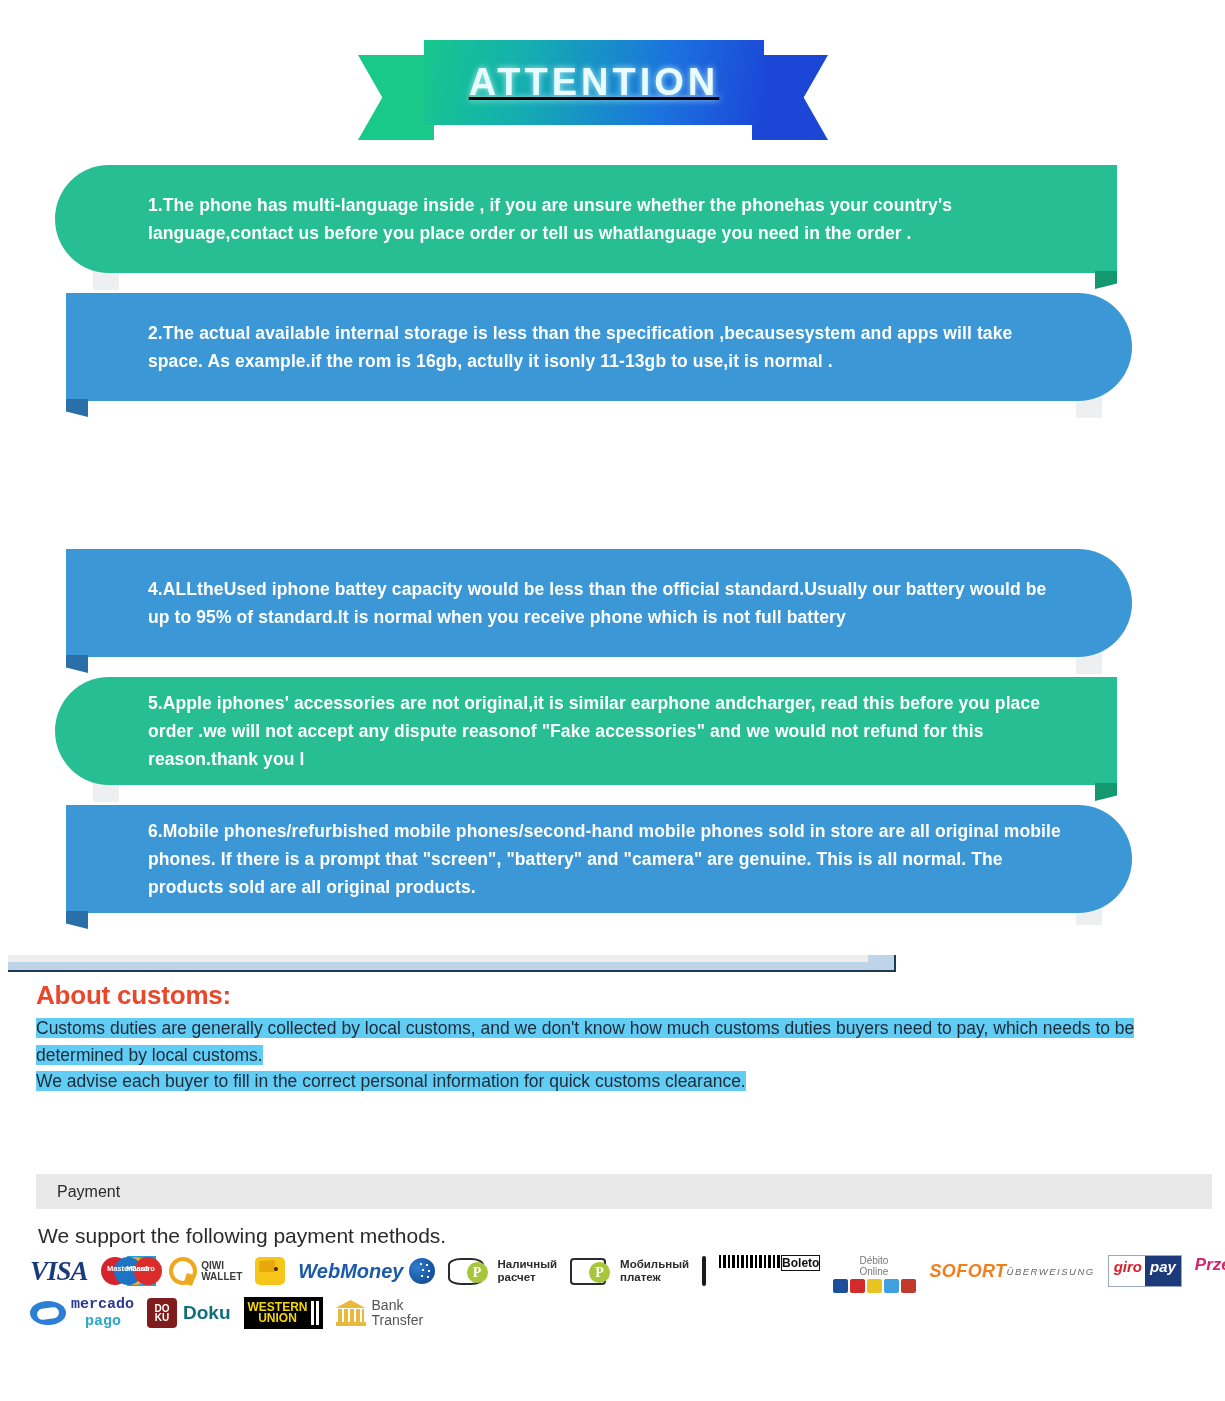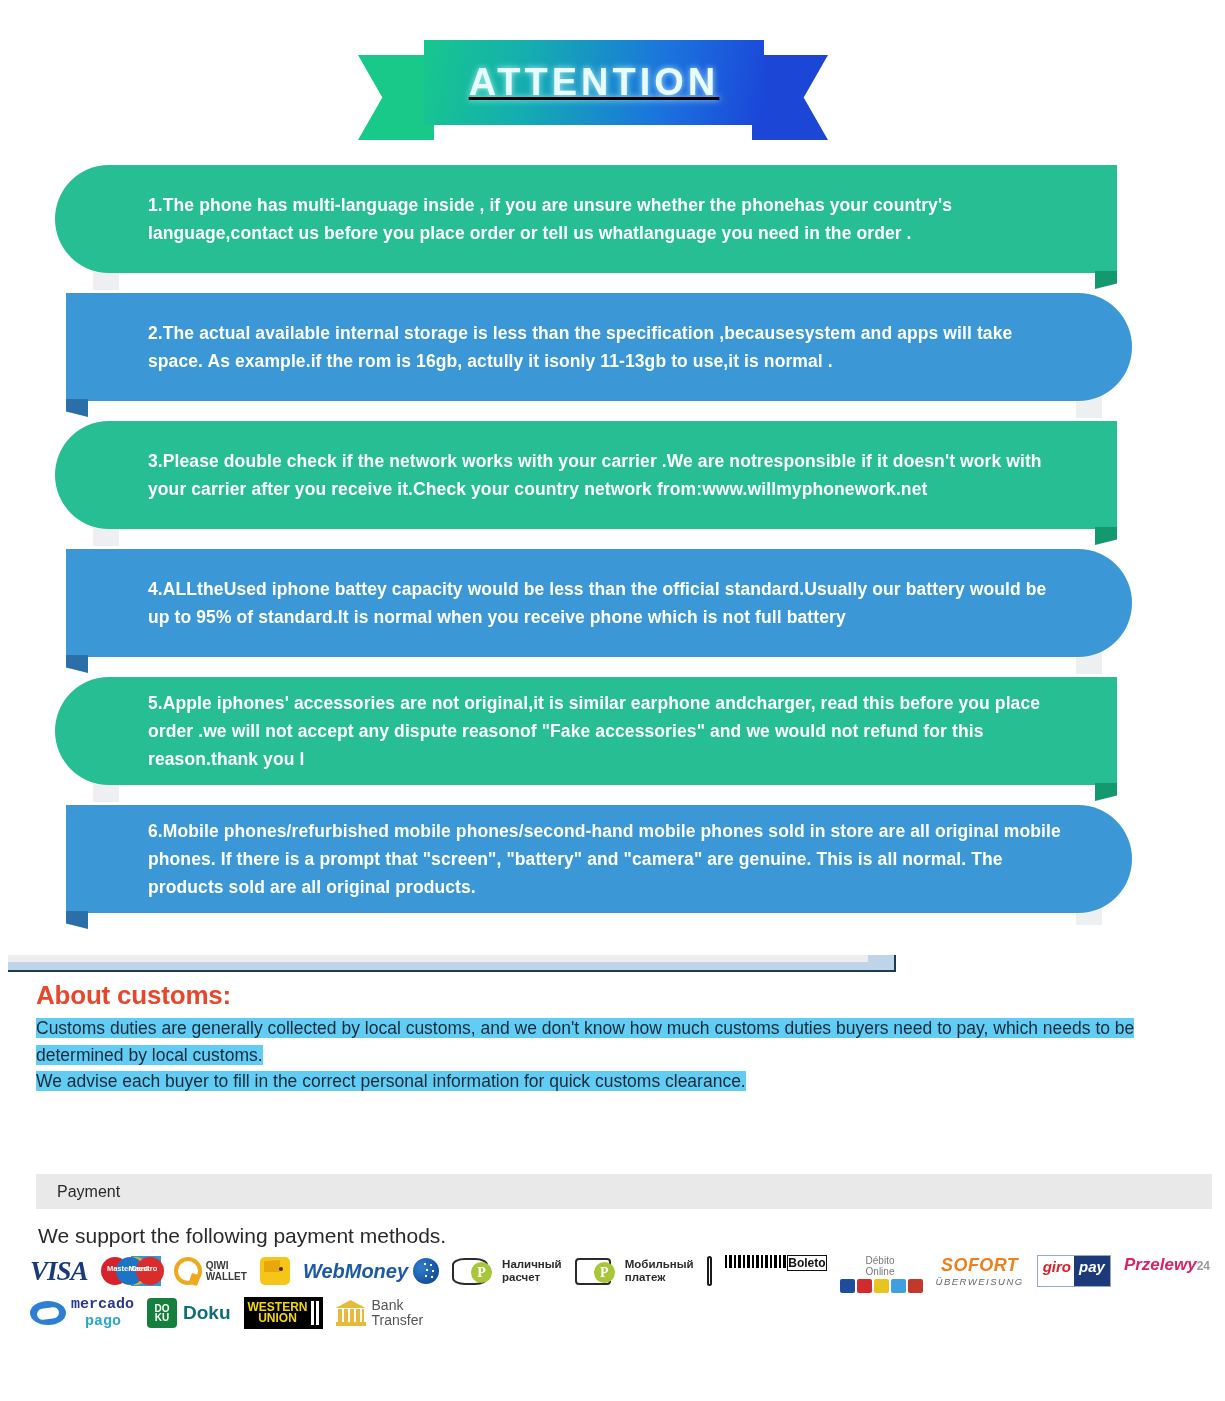--- a/index.html
+++ b/index.html
@@ -336,21 +336,21 @@
   .debito-txt {
     font-size: 10px; color: #777; font-family: Liberation Sans, sans-serif; margin-left: 26px;
   }
   .debito-icons { display: flex; gap: 2px; }
   .debito-icons i { width: 15px; height: 14px; display: block; border-radius: 2px; }
   .di1 { background: #1C4E9C; }
   .di2 { background: #D22B2B; }
   .di3 { background: #E8C51E; }
   .di4 { background: #3FA0E0; }
   .di5 { background: #C0392B; }
-  .sofort { display: flex; flex-direction: column; align-items: center; }
+  .sofort { display: flex; flex-direction: row; align-items: center; }
   .sofort-1 {
     font-size: 18px; font-weight: bold; font-style: italic; color: #F07E1A;
     letter-spacing: 0.4px; font-family: "Liberation Sans", sans-serif;
   }
   .sofort-2 {
     font-size: 9.5px; font-style: italic; color: #666; letter-spacing: 1.5px;
     font-family: "Liberation Sans", sans-serif;
   }
   .giropay {
     border: 1.5px solid #9AA8BE; display: flex; align-items: stretch; background: #fff;
@@ -379,21 +379,21 @@
   }
   .mp-hand {
     width: 22px; height: 11px; background: #fff; border-radius: 6px;
     transform: rotate(-8deg);
   }
   .mp-txt { line-height: 1.05; font-family: Liberation Mono, monospace; }
   .mp-t1 { font-size: 15px; font-weight: bold; color: #2B3A8F; }
   .mp-t2 { font-size: 15px; font-weight: bold; color: #2DA8C8; padding-left: 14px; }
   .doku { display: flex; align-items: center; gap: 6px; }
   .doku-sq {
-    width: 30px; height: 30px; background: #15803d; border-radius: 4px;
+    width: 30px; height: 30px; background: #7f1d1d; border-radius: 4px;
     display: flex; align-items: center; justify-content: center;
   }
   .doku-sq span {
     color: #fff; font-size: 10px; font-weight: bold; line-height: 0.95;
     text-align: center; font-family: "Liberation Sans", sans-serif;
   }
   .doku-txt {
     font-size: 19px; font-weight: bold; color: #0E6E7A;
     font-family: "Liberation Sans", sans-serif;
   }
@@ -448,27 +448,20 @@
     </div>
 
     <div class="notice" style="top:128px;">
       <div class="strip strip-right" style="top:60px;height:75px;"></div>
       <div class="banner banner-blue">
         <div class="fold fold-blue"></div>
         <div class="notice-text">2.The actual available internal storage is less than the specification ,becausesystem and apps will take space. As example.if the rom is 16gb, actully it isonly 11-13gb to use,it is normal .</div>
       </div>
     </div>
 
-    <div class="notice" style="top:256px;">
-      <div class="strip strip-left" style="top:60px;height:75px;"></div>
-      <div class="banner banner-green">
-        <div class="fold fold-green"></div>
-        <div class="notice-text">3.Please double check if the network works with your carrier .We are notresponsible if it doesn't work with your carrier after you receive it.Check your country network from:www.willmyphonework.net</div>
-      </div>
-    </div>
 
     <div class="notice" style="top:384px;">
       <div class="strip strip-right" style="top:60px;height:75px;"></div>
       <div class="banner banner-blue">
         <div class="fold fold-blue"></div>
         <div class="notice-text">4.ALLtheUsed iphone battey capacity would be less than the official standard.Usually our battery would be up to  95% of standard.It is normal when you receive phone which is not full battery</div>
       </div>
     </div>
 
     <div class="notice" style="top:512px;">

